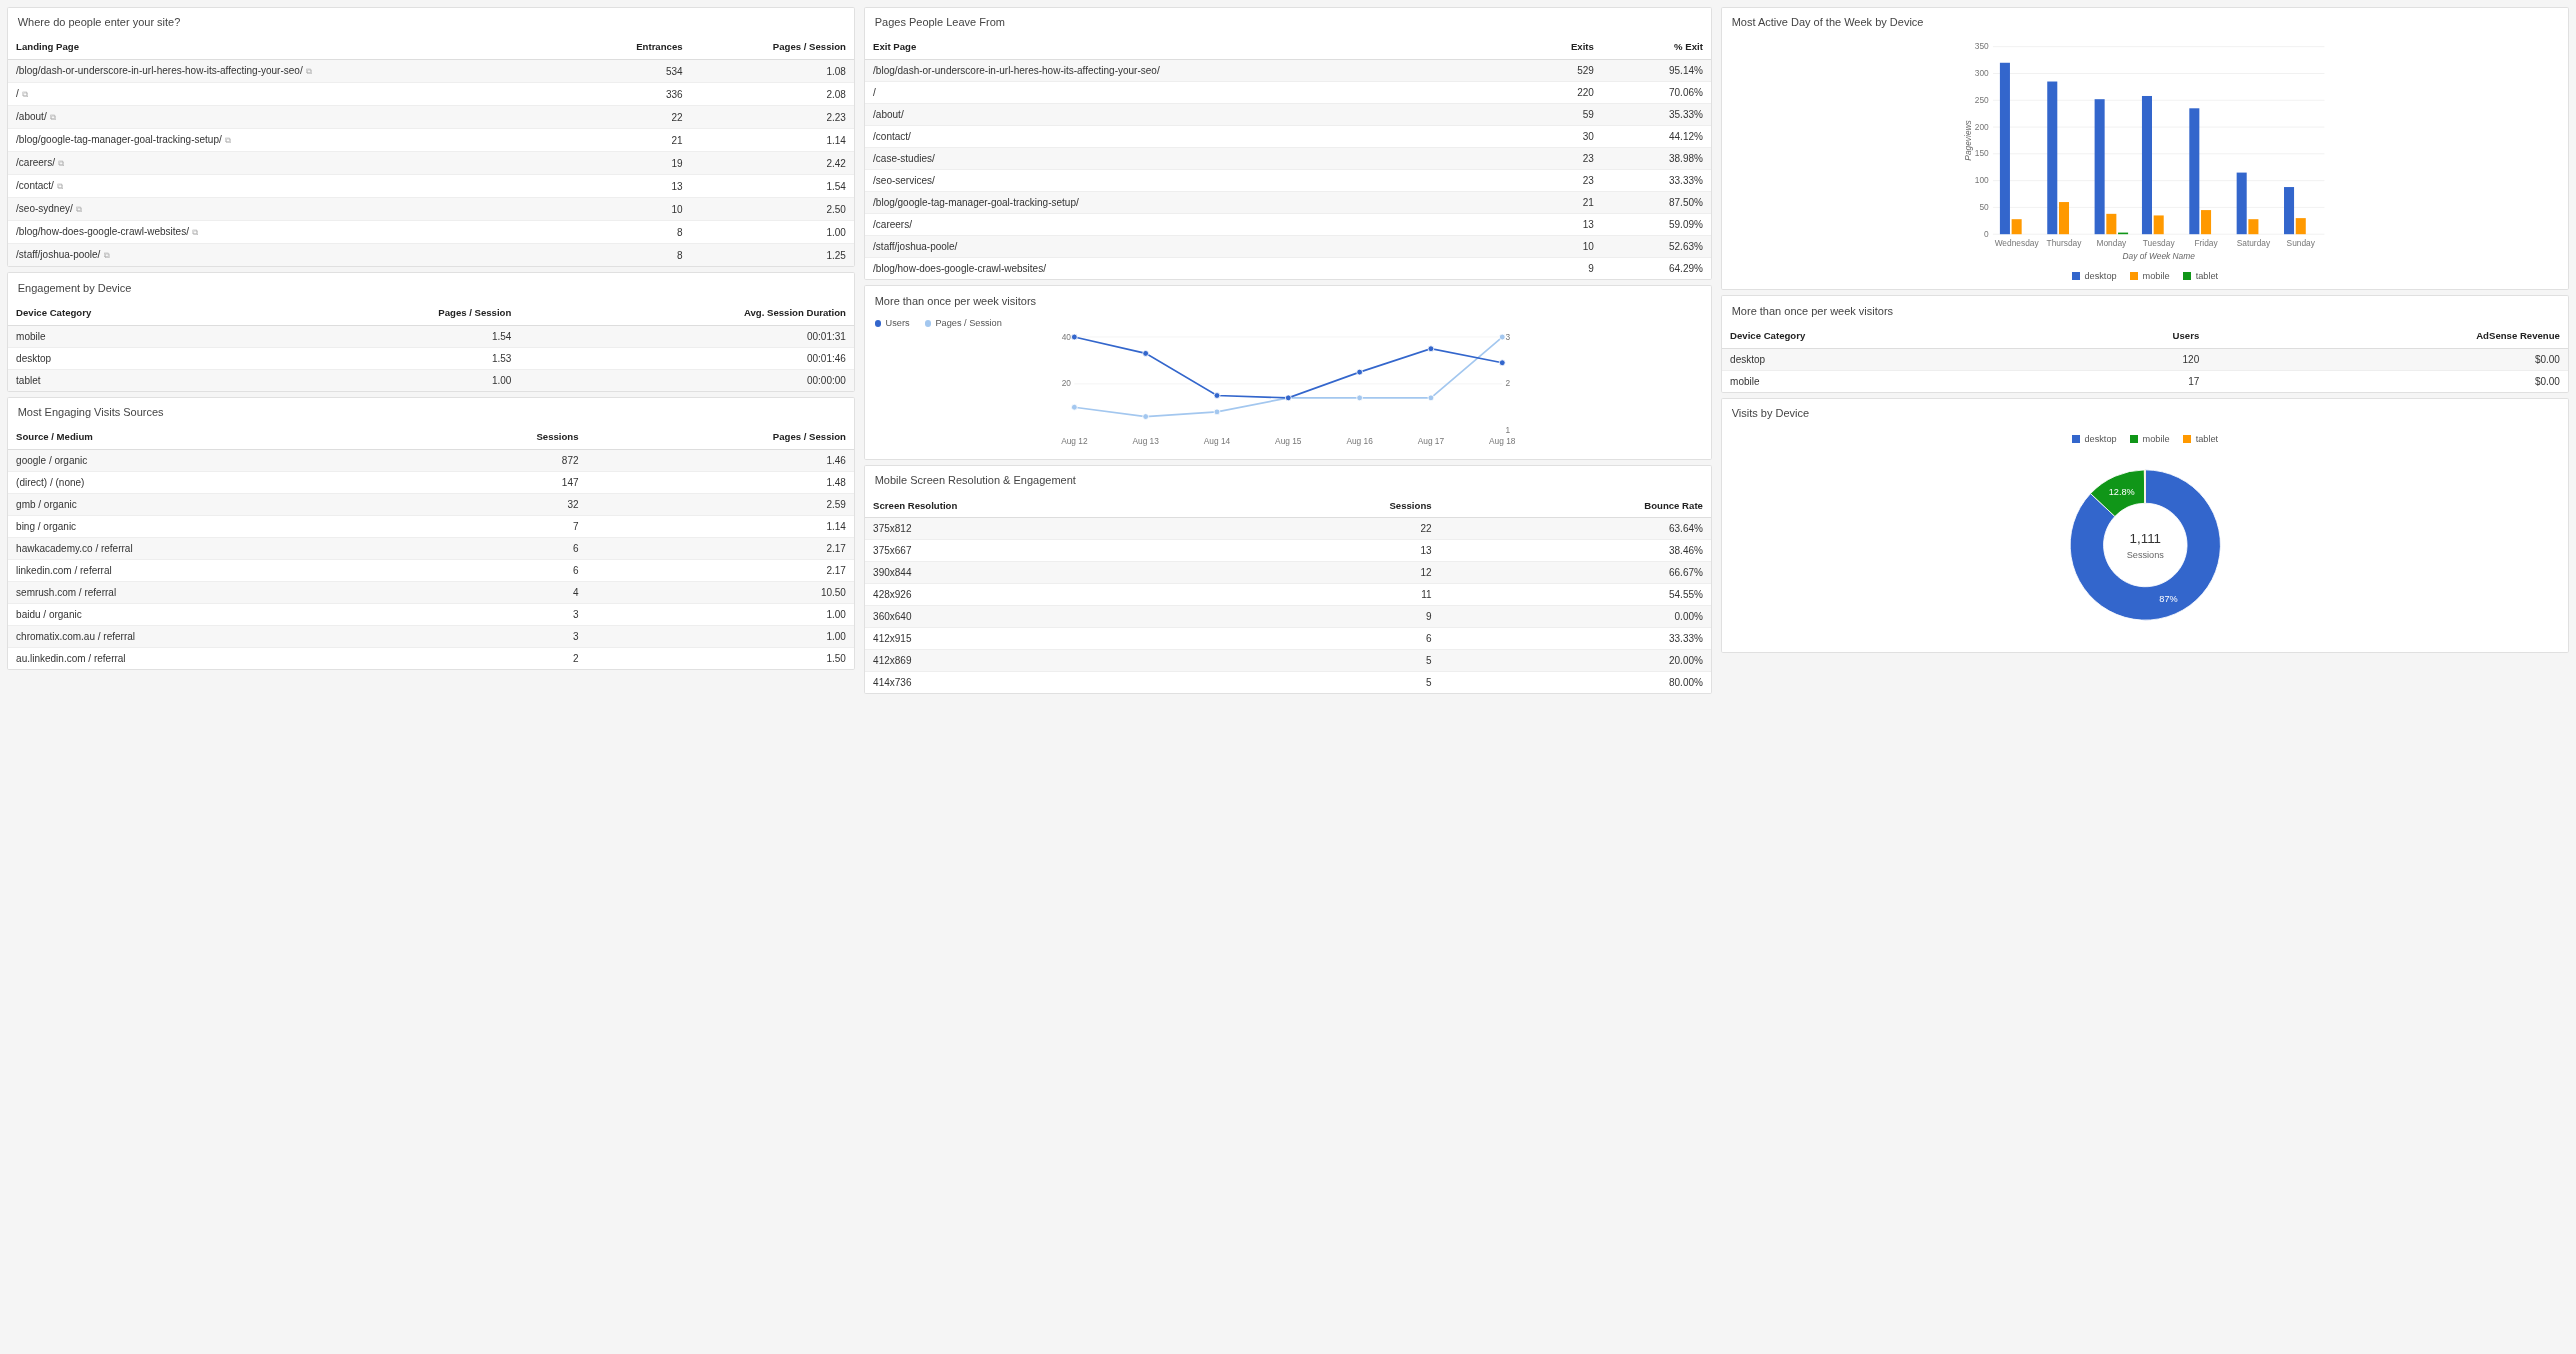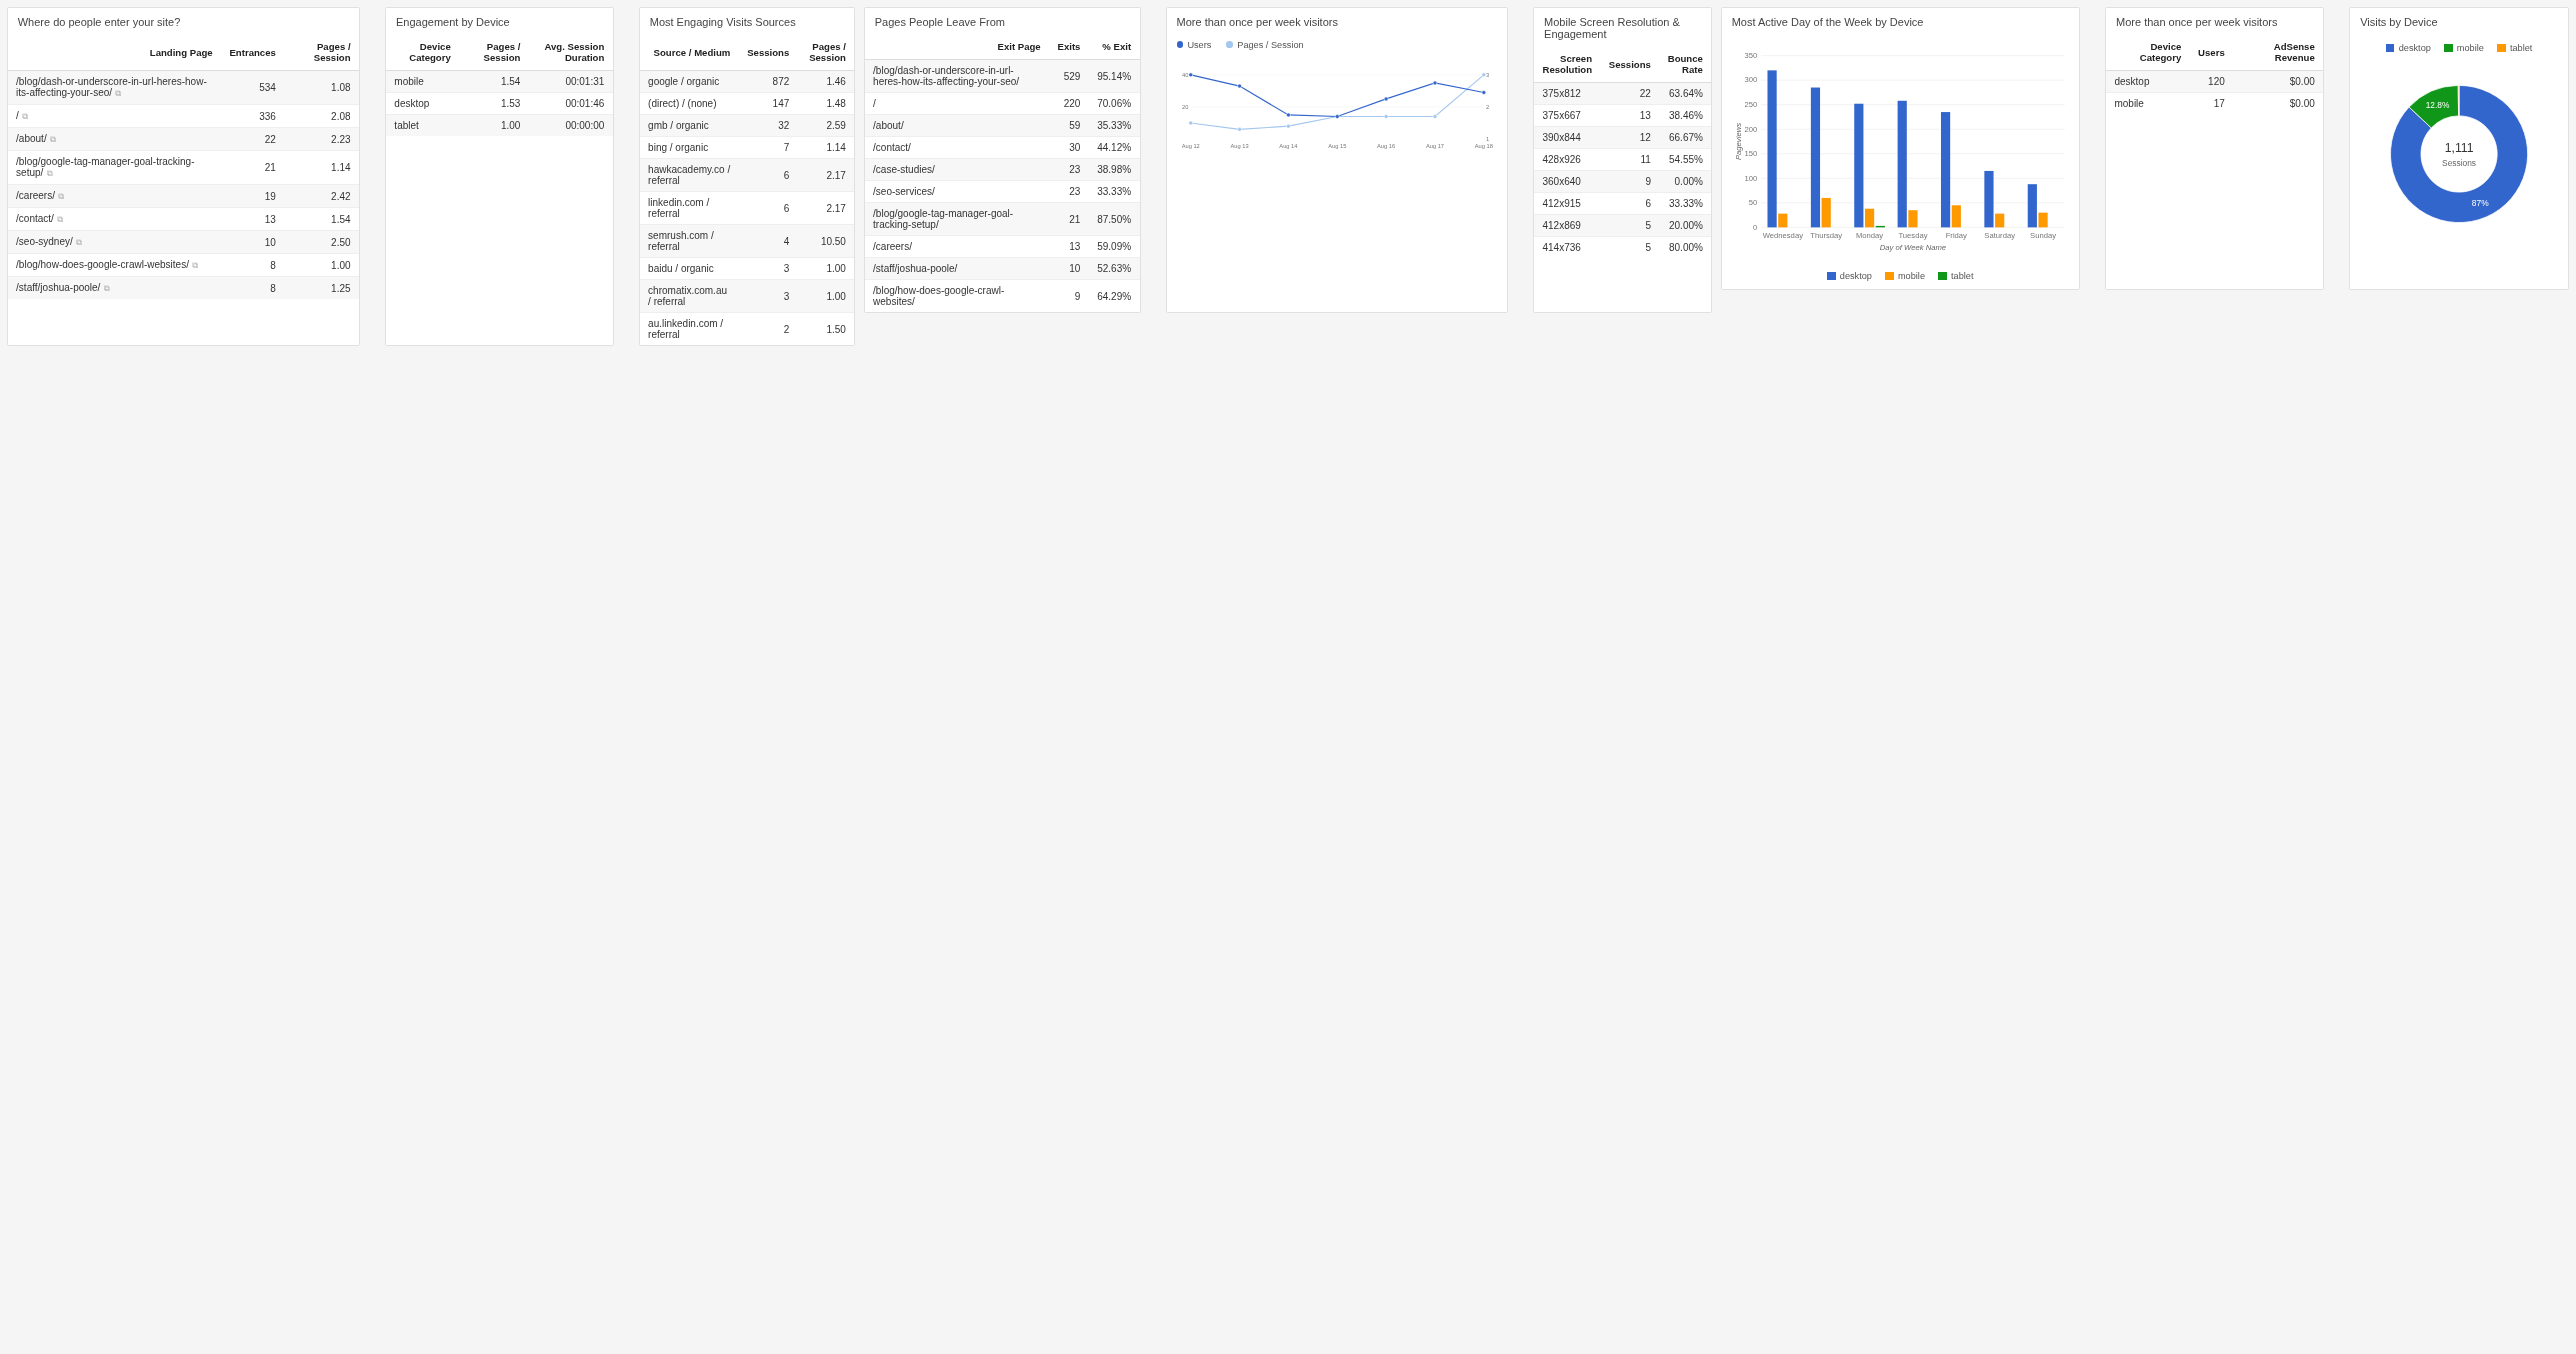--- a/index.html
+++ b/index.html
@@ -1,22 +1,22 @@
 <!DOCTYPE html>
 <html style="font-size:13.4px"><head>
 <meta charset="utf-8">
 <style>
   * { box-sizing: border-box; margin: 0; padding: 0; }
   body { font-family: Arial, Helvetica, sans-serif; background: #f5f5f5; color: #333; font-size: 10px; padding: 6.7px; }
   .grid { display: grid; grid-template-columns: 1fr 1fr 1fr; gap: 8.4px; align-items: start; }
-  .col { display: flex; flex-direction: row; gap: 25px; }
+  .col { display: flex; flex-direction: column; gap: 5px; }
   .card { background: #fff; border: 0.8px solid #e0e0e0; border-radius: 1.7px; }
   .card-title { font-size: 11px; font-weight: normal; color: #444; padding: 8.4px 10px 6.7px 10px; }
   table { width: 100%; border-collapse: collapse; }
-  th { text-align: right; font-weight: bold; font-size: 9.6px; color: #222; padding: 6.7px 8.4px; background: #fff; border-bottom: 0.8px solid #ddd; }
+  th { text-align: left; font-weight: bold; font-size: 9.6px; color: #222; padding: 6.7px 8.4px; background: #fff; border-bottom: 0.8px solid #ddd; }
   th.num, td.num { text-align: right; }
   td { padding: 5px 8.4px; font-size: 10px; color: #333; border-top: 0.8px solid #eee; }
   tbody tr:nth-child(odd) td { background: #f7f7f7; }
   .ext-icon { color: #aaa; font-size: 8.4px; margin-left: 3.3px; }
   .chart-wrap { padding: 5px 10px 8.4px 10px; }
   svg text { font-family: Arial, sans-serif; }
   .legend { display: flex; justify-content: center; gap: 13.4px; font-size: 9.2px; color: #555; margin-top: 3.3px; }
   .legend-item { display: flex; align-items: center; gap: 4.2px; }
   .sq { width: 8.4px; height: 8.4px; display: inline-block; }
   .dot { width: 6.7px; height: 6.7px; border-radius: 50%; display: inline-block; }

